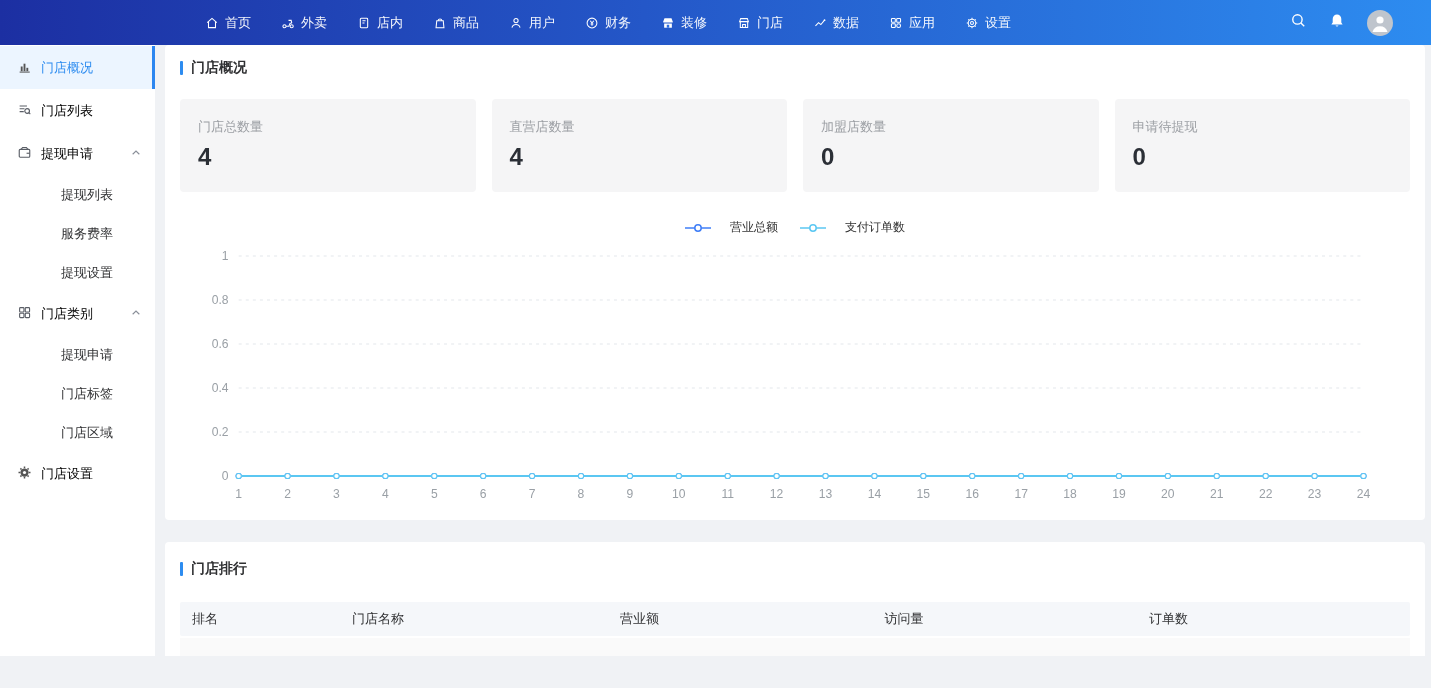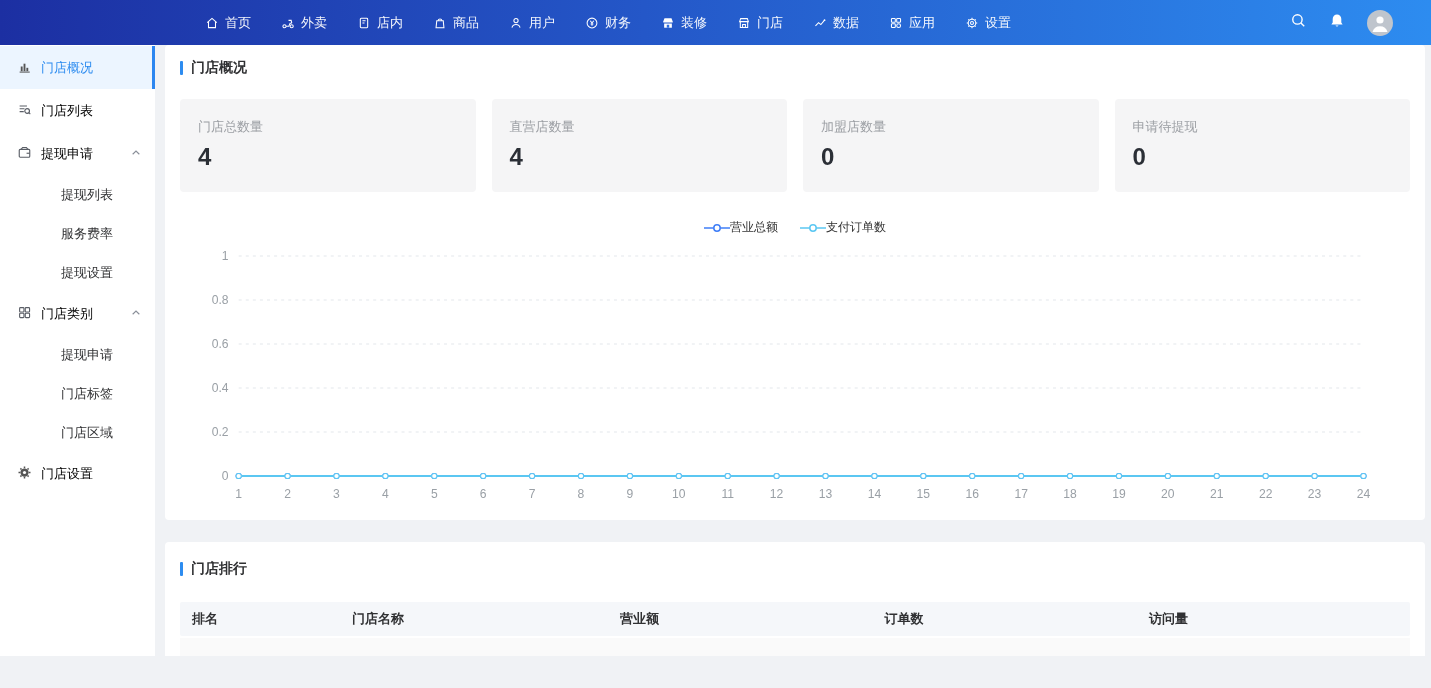--- a/index.html
+++ b/index.html
@@ -42,29 +42,29 @@
   .sec-text { font-size:14px; font-weight:bold; color:#303133; }
 
   
   .stats { display:flex; gap:16px; margin-top:22px; }
   .stat { flex:1; background:#f5f5f6; border-radius:4px; height:93px; padding:19px 18px; }
   .stat .s-label { font-size:13px; color:#9b9ea3; }
   .stat .s-value { font-size:24px; font-weight:bold; color:#2b2f36; margin-top:7px; }
 
   
   .legend { display:flex; justify-content:center; gap:22px; margin-top:27px; }
-  .legend-item { display:flex; align-items:center; gap:0; font-size:12px; color:#333; cursor:pointer; }
+  .legend-item { display:flex; align-items:center; gap:19px; font-size:12px; color:#333; cursor:pointer; }
   .chart-wrap { margin-top:8px; }
   .chart-wrap svg { display:block; width:100%; height:262px; }
 
   
   .table { margin-top:24px; }
   .t-head { display:grid; grid-template-columns:13% 21.8% 21.5% 21.5% auto;
     background:#f5f7fa; height:34px; align-items:center; border-radius:2px; }
-  .t-head .th { font-size:13px; font-weight:bold; color:#303133; padding-left:12px; }
+  .t-head .th { font-size:13px; font-weight:normal; color:#303133; padding-left:12px; }
   .t-empty { background:#fafafa; margin-top:2px; height:60px; display:flex;
     align-items:center; justify-content:center; font-size:13px; color:#a8abb2; }
 </style>
 </head>
 <body>
 
 <div class="topnav">
   <div class="nav-items">
     <div class="nav-item">
       <span>
@@ -402,22 +402,22 @@
     <div class="card ranking">
       <div class="sec-title">
         <span class="sec-bar"></span>
         <span class="sec-text">门店排行</span>
       </div>
       <div class="table">
         <div class="t-head">
           <div class="th">排名</div>
           <div class="th">门店名称</div>
           <div class="th">营业额</div>
+          <div class="th">访问量</div>
           <div class="th">订单数</div>
-          <div class="th">访问量</div>
         </div>
         <div class="t-empty">
           <span>暂无数据</span>
         </div>
       </div>
     </div>
 
   </div>
 </div>
 

